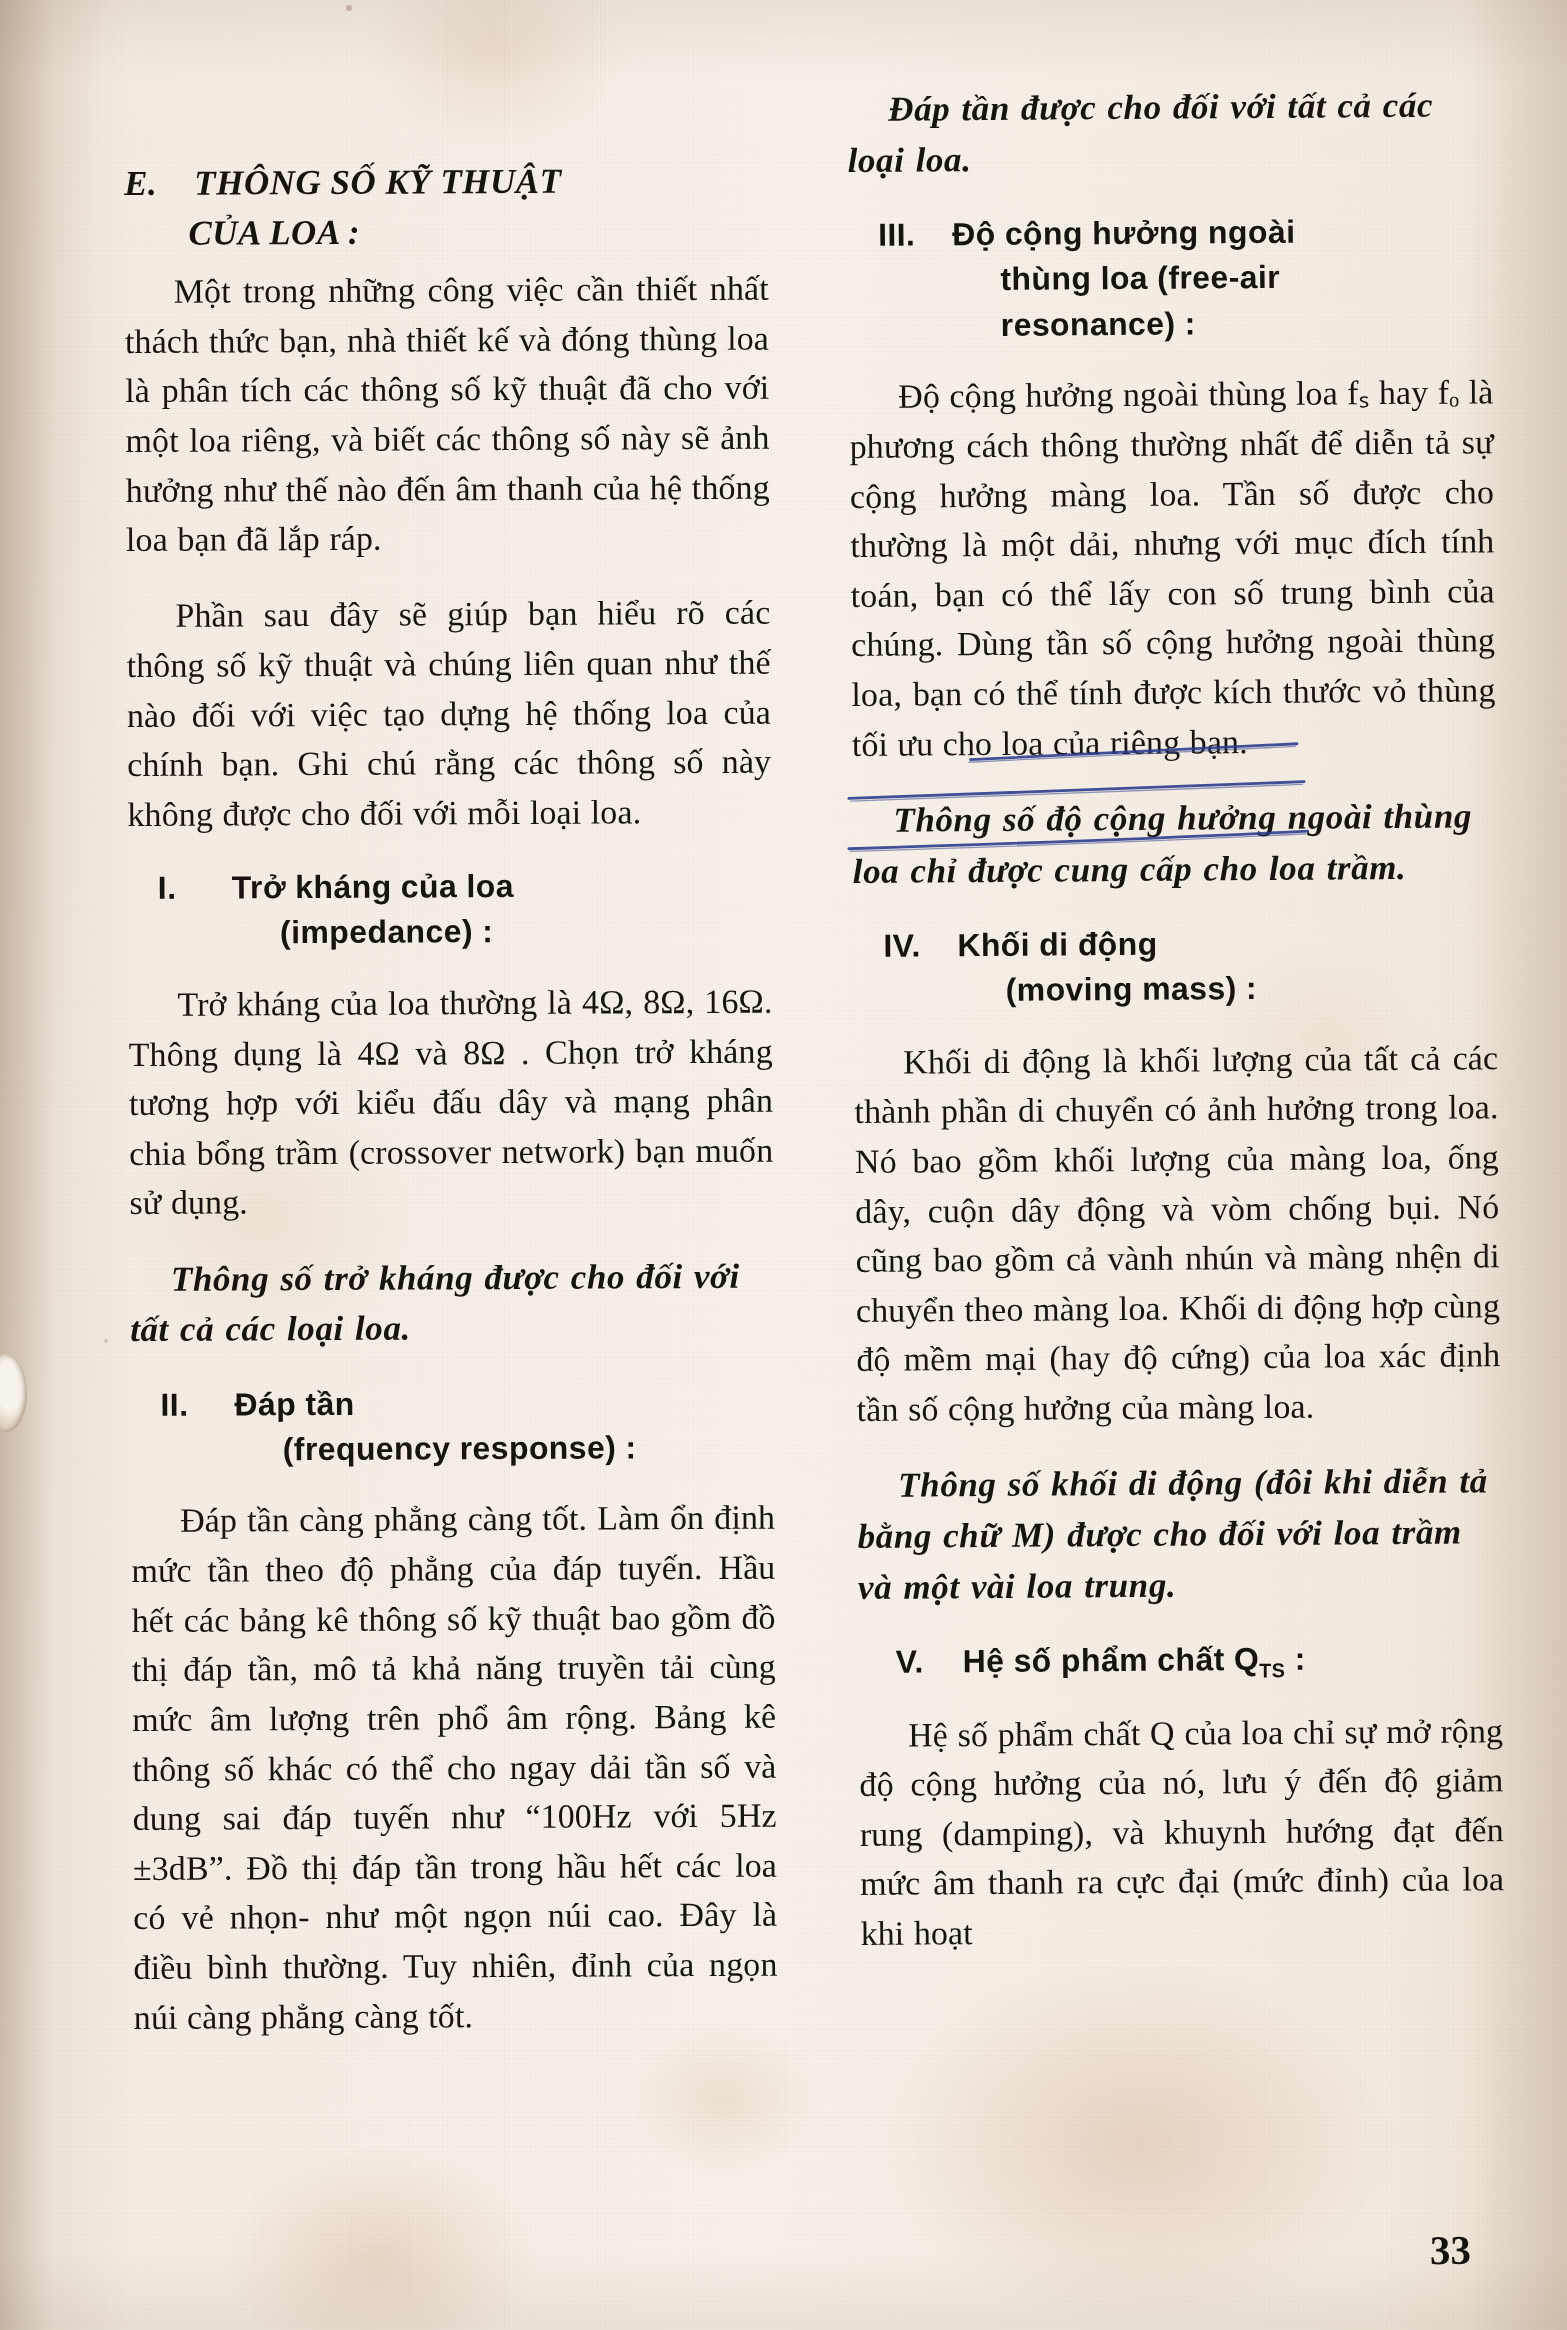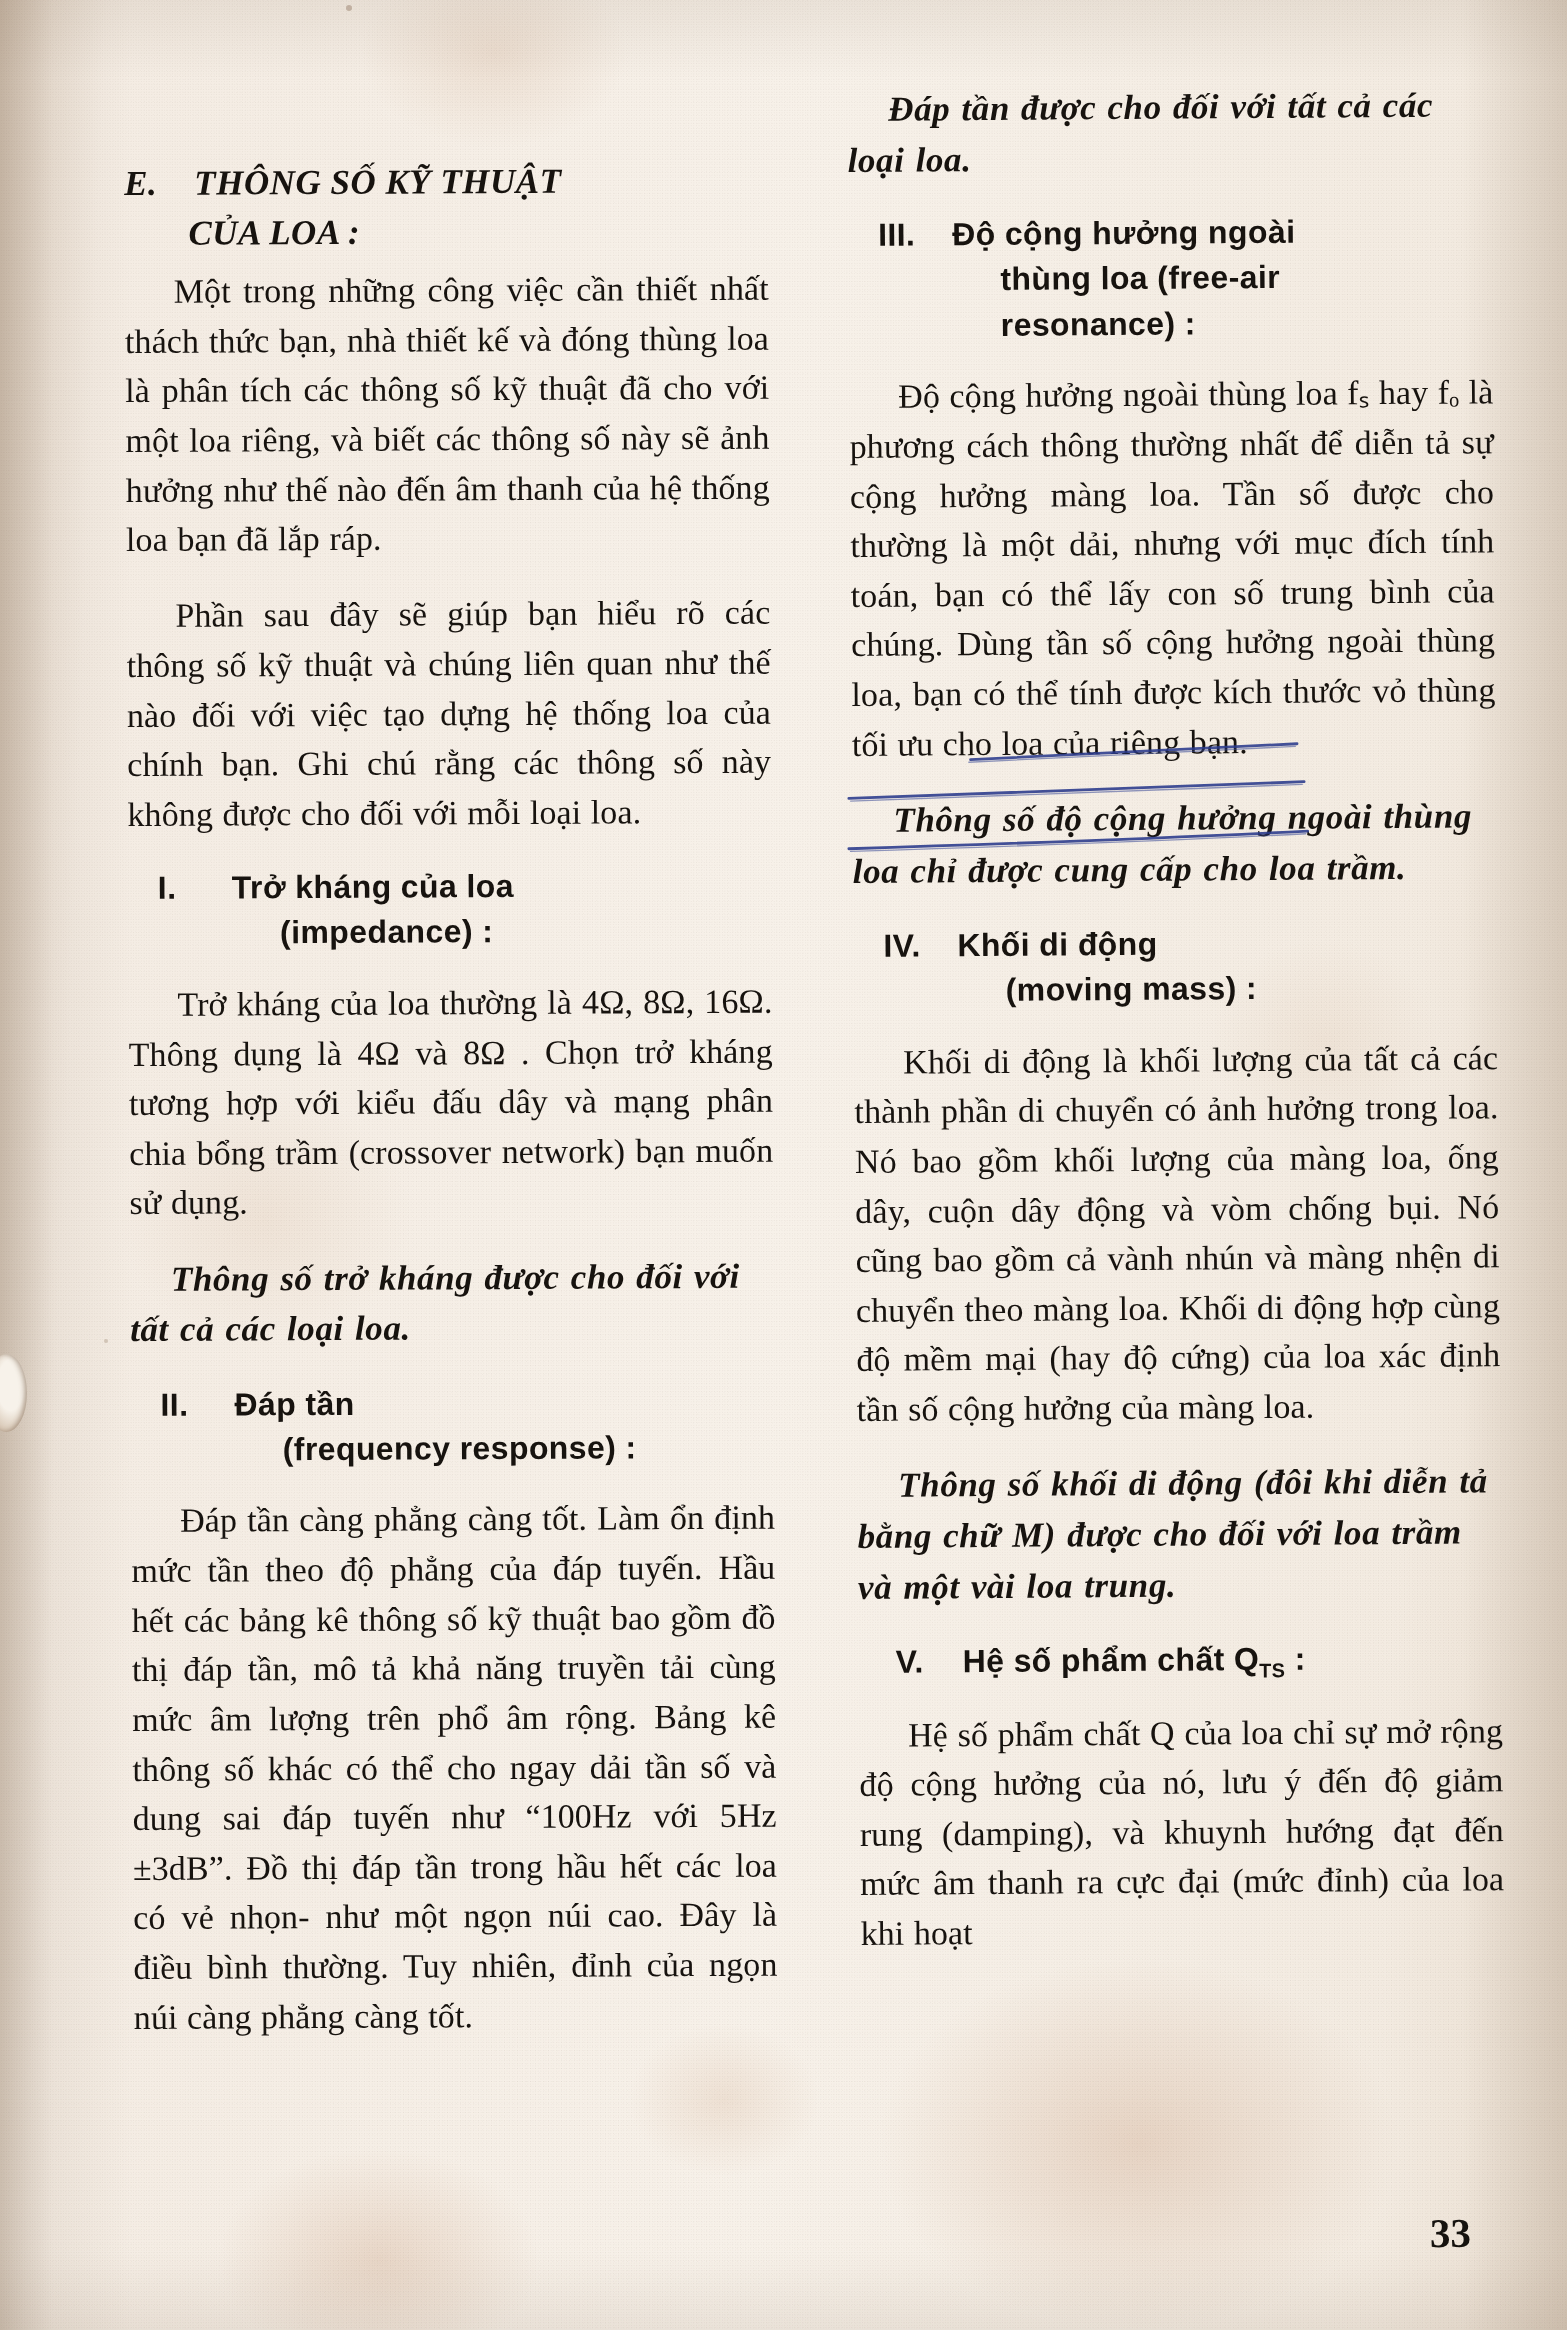--- a/index.html
+++ b/index.html
@@ -91,21 +91,21 @@
   .numhead .txt .l2{ display:block; padding-left:48px; }
   .numhead .txt .l2b{ display:block; }
   sub{ font-size:.62em;text-align:right; }
 
   
   #colL{ transform:rotate(-0.30deg); transform-origin:left top; }
   #colR{ transform:rotate(-0.42deg); transform-origin:left top; }
 
   
   #folio{
-    position:absolute; right:97px; bottom:73px;
+    position:absolute; right:97px; bottom:56px;
     font-family:"Liberation Serif", serif;
     font-weight:bold; font-size:41px; color:#15120e;
     transform:rotate(-0.4deg);
   }
   
   #pen{ position:absolute; left:0; top:0; width:1568px; height:2330px; pointer-events:none; }
   
   .speck{ position:absolute; border-radius:50%; background:rgba(120,90,65,.35); }
 </style>
 </head>

